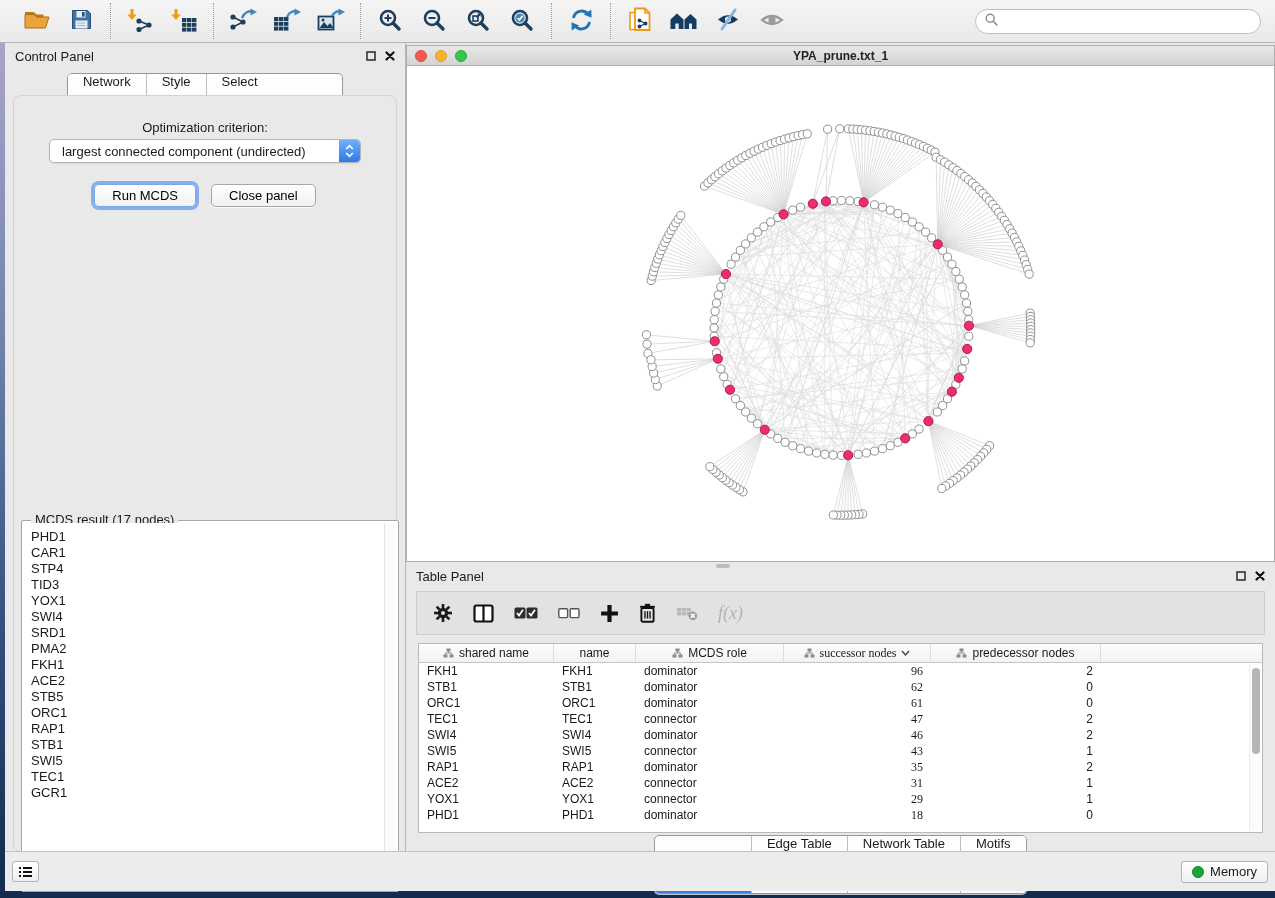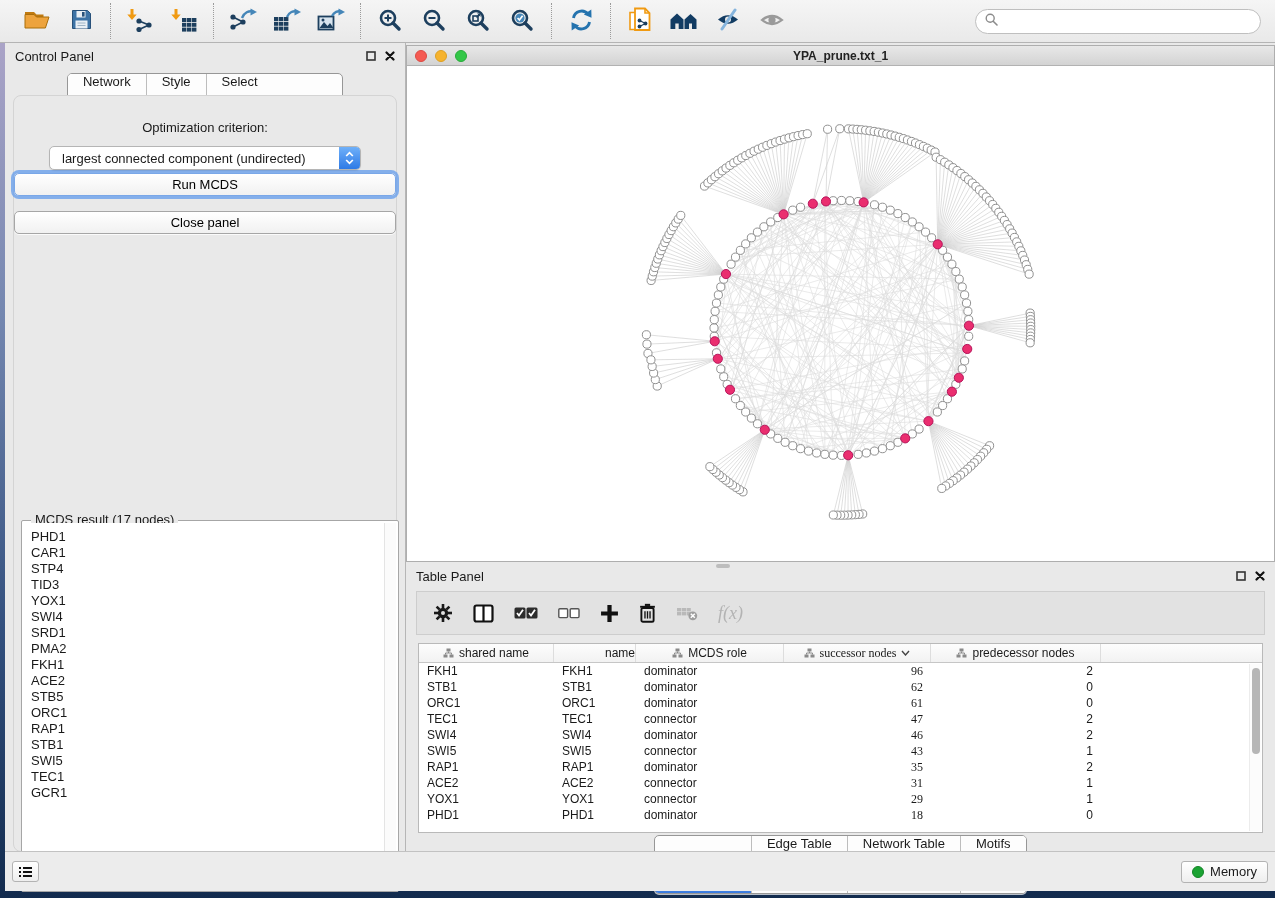--- a/index.html
+++ b/index.html
@@ -29,26 +29,26 @@
   .panel-header { height:26px; display:flex; align-items:center; padding:0 10px; font-size:13px; }
   .win-controls { margin-left:auto; display:flex; gap:9px; align-items:center; }
   .cp-tabs { display:flex; justify-content:center; margin-top:4px; }
   .seg { display:flex; border:1px solid #979797; border-radius:5px; overflow:hidden; background:#fdfdfd; box-shadow:0 1px 0 rgba(255,255,255,.7); }
   .seg-btn { padding:0 15px; font-size:13px; border-left:1px solid #bdbdbd; background:#fdfdfd; white-space:nowrap; }
   .seg-btn:first-child { border-left:none; }
   .seg-btn.active { background:linear-gradient(#6ba4f0,#3a7ade); color:#fff; border-left-color:#3a7ade;margin-top:42px; }
   .cp-content { position:absolute; left:8px; right:8px; top:52px; bottom:10px;
     border:1px solid #d4d4d4; border-radius:8px; background:#e9e9e9; }
   .opt-label { text-align:center; margin-top:24px; font-size:13px; }
-  .dropdown { position:relative; margin:11px auto 0; width:312px; height:24px; background:#fff;
+  .dropdown { position:relative; margin:4px auto 0; width:312px; height:24px; background:#fff;
     border:1px solid #b5b5b5; border-radius:5px; display:flex; align-items:center;
     padding-left:12px; font-size:13px; box-shadow:0 1px 1px rgba(0,0,0,.08); }
   .dd-stepper { position:absolute; right:0; top:0; bottom:0; width:21px; border-radius:0 4px 4px 0;
     background:linear-gradient(#6fb0f9,#2e7ae6); display:flex; align-items:center; justify-content:center; }
-  .btn-row { display:flex; justify-content:center; gap:15px; margin-top:3px;flex-direction:column; }
+  .btn-row { display:flex; justify-content:center; gap:15px; margin-top:21px; }
   .mac-btn { background:linear-gradient(#ffffff,#f1f1f1); border:1px solid #a6a6a6; border-radius:5px;
     padding:3px 17px; font-size:13px; box-shadow:0 1px 0 rgba(255,255,255,.8); }
   .focus-ring { box-shadow:0 0 0 3px rgba(106,160,235,.8); border-color:#79a7e8; }
   .group-box { position:absolute; left:7px; width:378px; top:424px; height:372px;
     border:1px solid #a6a6a6; border-radius:2px; background:#fff;padding-left:13px; }
   .group-title { position:absolute; top:-9px; left:9px; background:#e9e9e9; padding:0 4px; font-size:13px; }
   .mcds-list { position:absolute; top:2px; left:2px; right:15px; bottom:2px; overflow:hidden;
     font-size:13px; line-height:16px; padding:6px 0 0 7px; background:#fff; }
   .mcds-item { height:16px; }
   .list-track { position:absolute; top:2px; bottom:2px; right:2px; width:12px; background:#fbfbfb; border-left:1px solid #e4e4e4; }
@@ -73,21 +73,21 @@
     border:1px solid #cdcdcd; display:flex; align-items:center; gap:20px; padding:0 16px; }
   .tp-icon { display:flex; align-items:center; justify-content:center; }
   .fx-label { font-family:"Liberation Serif", serif; font-style:italic; font-size:18px; color:#b3b3b3; }
   .tp-table { position:absolute; left:12px; right:12px; top:80px; height:190px; background:#fff; border:1px solid #b9b9b9; }
   .tbl-header { display:flex; height:19px; background:linear-gradient(#fdfdfd,#f2f2f2); border-bottom:1px solid #c6c6c6; }
   .th { display:flex; align-items:center; justify-content:center; gap:5px; font-size:12px; border-right:1px solid #ddd; overflow:hidden; }
   .tbl-rows { overflow:hidden; }
   .tbl-row { display:flex; height:16px; align-items:center; font-size:12px; }
   .td { padding:0 8px; overflow:hidden; white-space:nowrap; }
   .num { text-align:right; }
-  .c0 { width:135px; } .c1 { width:82px;justify-content:flex-end; } .c2 { width:148px; } .c3 { width:147px;font-family:Liberation Serif, serif; } .c4 { width:170px; } .cf { flex:1; border-right:none; }
+  .c0 { width:135px; } .c1 { width:82px; } .c2 { width:148px; } .c3 { width:147px;font-family:Liberation Serif, serif; } .c4 { width:170px; } .cf { flex:1; border-right:none; }
   .tbl-track { position:absolute; top:20px; bottom:1px; right:1px; width:12px; background:#fcfcfc; border-left:1px solid #ececec; }
   .tbl-thumb { position:absolute; top:4px; left:1.5px; width:8px; height:86px; background:#b6b6b6; border-radius:4px; }
   .tp-tabs { position:absolute; left:0; right:0; top:272px; display:flex; justify-content:center; }
   .divider-handle { position:absolute; width:14px; height:4px; border-radius:2px; background:#bdbdbd; }
 
   
   .status-bar { position:absolute; left:0; right:0; bottom:0; height:40px; background:#ececec;
     border-top:1px solid #c2c2c2; display:flex; align-items:center; padding:0 7px; }
   .sb-btn { display:flex; align-items:center; justify-content:center; gap:6px;
     border:1px solid #b3b3b3; background:linear-gradient(#ffffff,#eeeeee); border-radius:3px; }

